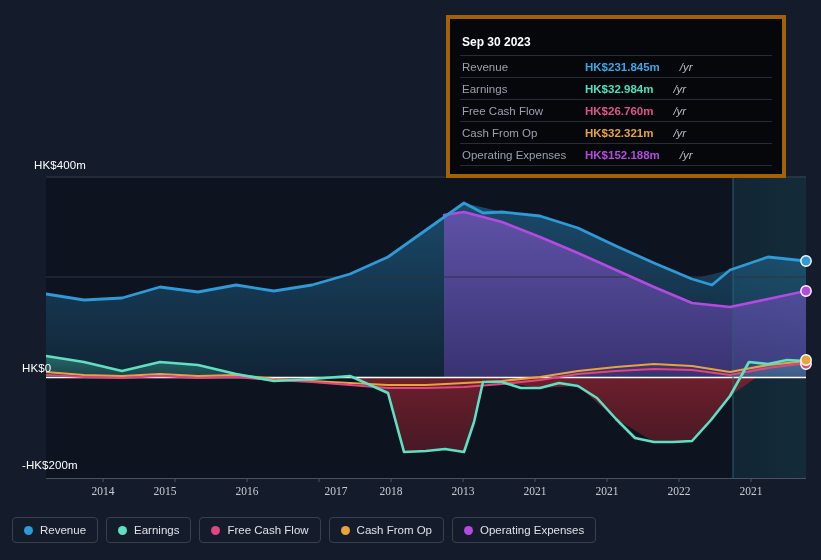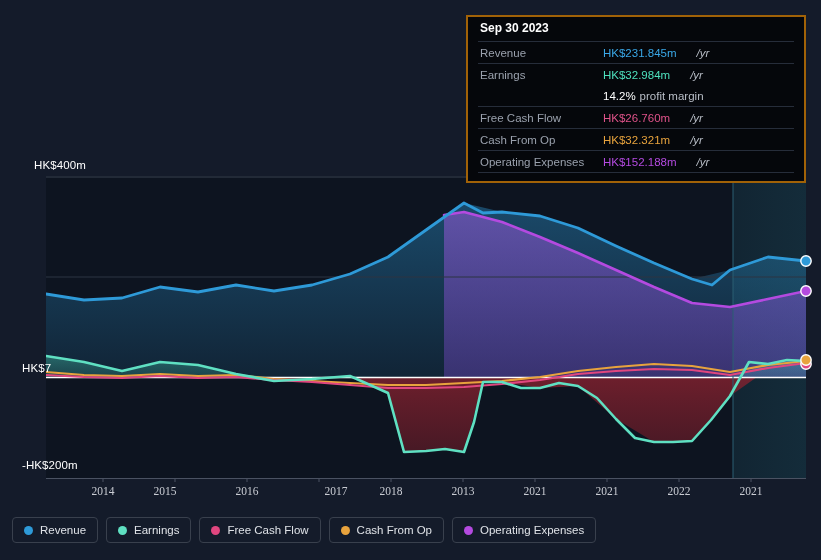--- a/index.html
+++ b/index.html
@@ -46,27 +46,27 @@
     font-size: 11.5px;
     color: #c9ccd3;
     transform: translateX(-50%);
     white-space: nowrap;
     font-family: Liberation Serif, serif;
   }
 
   
   #tooltip {
     position: absolute;
-    left: 466px;
+    left: 446px;
     top: 15px;
     width: 340px;
     background: #05070b;
-    border: 2px solid #a16207;
+    border: 4px solid #a16207;
     box-sizing: border-box;
-    padding: 2px 10px 8px 10px;
+    padding: 14px 10px 8px 10px;
     font-size: 11.5px;
   }
   #tooltip-date {
     color: #ffffff;
     font-weight: bold;
     font-size: 12px;
     padding: 2px 0 6px 2px;
   }
   .tt-row {
     display: flex;
@@ -76,21 +76,21 @@
     min-height: 15px;
   }
   .tt-row.no-rule { border-top: none; }
   .tt-key {
     color: #9aa1ad;
     width: 123px;
     flex: 0 0 123px;
     white-space: nowrap;
   }
   .tt-val {
-    font-weight: normal;
+    font-weight: bold;
     white-space: nowrap;
   }
   .tt-unit {
     color: #b9bec7;
     font-weight: normal;
     margin-left: 20px;
     font-style: italic;
   }
   .tt-sub {
     color: #b9bec7;
@@ -244,21 +244,21 @@
     </g>
     <g>
       <circle cx="806" cy="364" r="5.2" fill="#e0467f" stroke="#ffffff" stroke-width="1.4"></circle>
     </g>
     <g>
       <circle cx="806" cy="360" r="5.2" fill="#e8a33d" stroke="#ffffff" stroke-width="1.4"></circle>
     </g>
   </svg>
 
   <div class="axis-label y-label" id="y-label-top">HK$400m</div>
-  <div class="axis-label y-label" id="y-label-zero">HK$7</div>
+  <div class="axis-label y-label" id="y-label-zero">HK$0</div>
   <div class="axis-label y-label" id="y-label-bottom">-HK$200m</div>
 
   <div class="x-label" style="left:103px">2014</div>
   <div class="x-label" style="left:165px">2015</div>
   <div class="x-label" style="left:247px">2016</div>
   <div class="x-label" style="left:336px">2017</div>
   <div class="x-label" style="left:391px">2018</div>
   <div class="x-label" style="left:463px">2013</div>
   <div class="x-label" style="left:535px">2021</div>
   <div class="x-label" style="left:607px">2021</div>
@@ -273,25 +273,20 @@
       <span class="tt-val" style="color:#3aa8e8">HK$231.845m</span>
       <span class="tt-unit">/yr</span>
     </div>
 
     <div class="tt-row">
       <span class="tt-key">Earnings</span>
       <span class="tt-val" style="color:#4ee0bd">HK$32.984m</span>
       <span class="tt-unit">/yr</span>
     </div>
 
-    <div class="tt-row no-rule">
-      <span class="tt-key"></span>
-      <span class="tt-val" style="color:#ffffff">14.2%</span>
-      <span class="tt-sub">profit margin</span>
-    </div>
 
     <div class="tt-row">
       <span class="tt-key">Free Cash Flow</span>
       <span class="tt-val" style="color:#e0538a">HK$26.760m</span>
       <span class="tt-unit">/yr</span>
     </div>
 
     <div class="tt-row">
       <span class="tt-key">Cash From Op</span>
       <span class="tt-val" style="color:#e8a33d">HK$32.321m</span>

